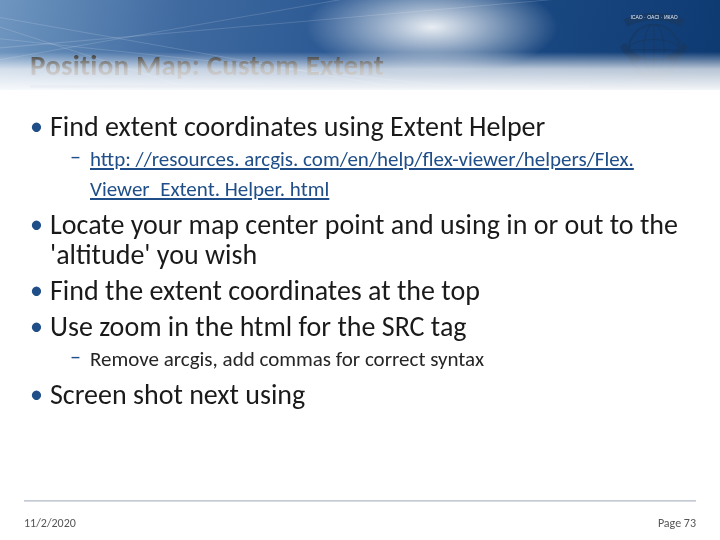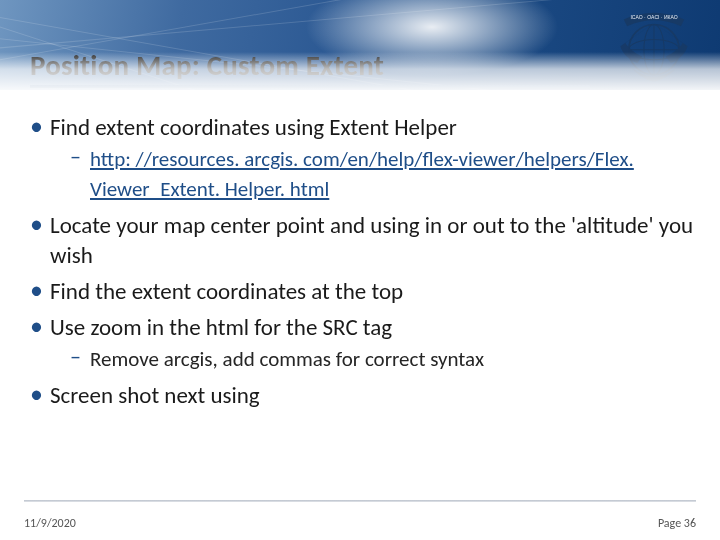--- a/index.html
+++ b/index.html
@@ -51,21 +51,21 @@
     flex: 1 1 auto;
     padding: 22px 24px 0 24px;
     color: #202020;
   }
   ul.top { list-style: none; }
   ul.top > li { position: relative; padding-left: 26px; margin-bottom: 6px; }
   ul.top > li::before {
     content: "•"; position: absolute; left: 6px; top: 0;
     color: #1f4e88; font-size: 26px; line-height: 28px;
   }
-  .lvl1 { font-size: 23px; line-height: 30px; color: #1a1a1a; }
+  .lvl1 { font-size: 28px; line-height: 30px; color: #1a1a1a; }
   ul.sub { list-style: none; margin-top: 2px; }
   ul.sub > li { position: relative; padding-left: 40px; margin-bottom: 4px; }
   ul.sub > li::before {
     content: "–"; position: absolute; left: 20px; top: 0;
     color: #1f4e88; font-size: 22px; line-height: 26px;
   }
   .lvl2 { font-size: 21px; line-height: 30px; color: #262626; }
   .link { color: #1f4e88; text-decoration: underline; word-break: break-word; display:inline; }
 
   
@@ -146,17 +146,17 @@
 
       <li>
         <span class="lvl1">Screen shot next using</span>
       </li>
 
     </ul>
   </div>
 
   <div class="footer">
     <div class="footer-rule"></div>
-    <span class="foot-text">11/9/2020</span>
-    <span class="foot-text">Page 36</span>
+    <span class="foot-text">11/2/2020</span>
+    <span class="foot-text">Page 73</span>
   </div>
 
 </div>
 
 </body></html>

